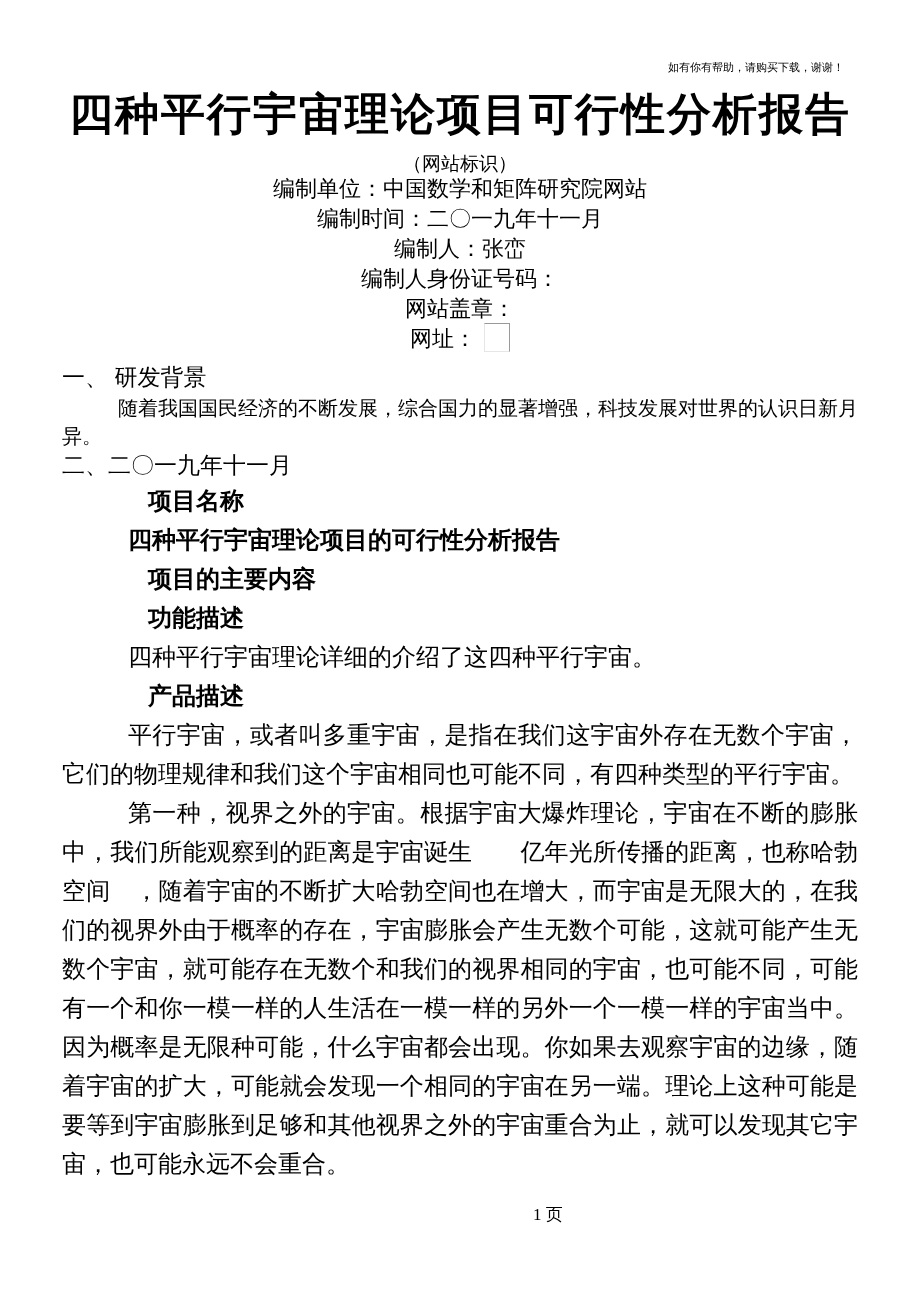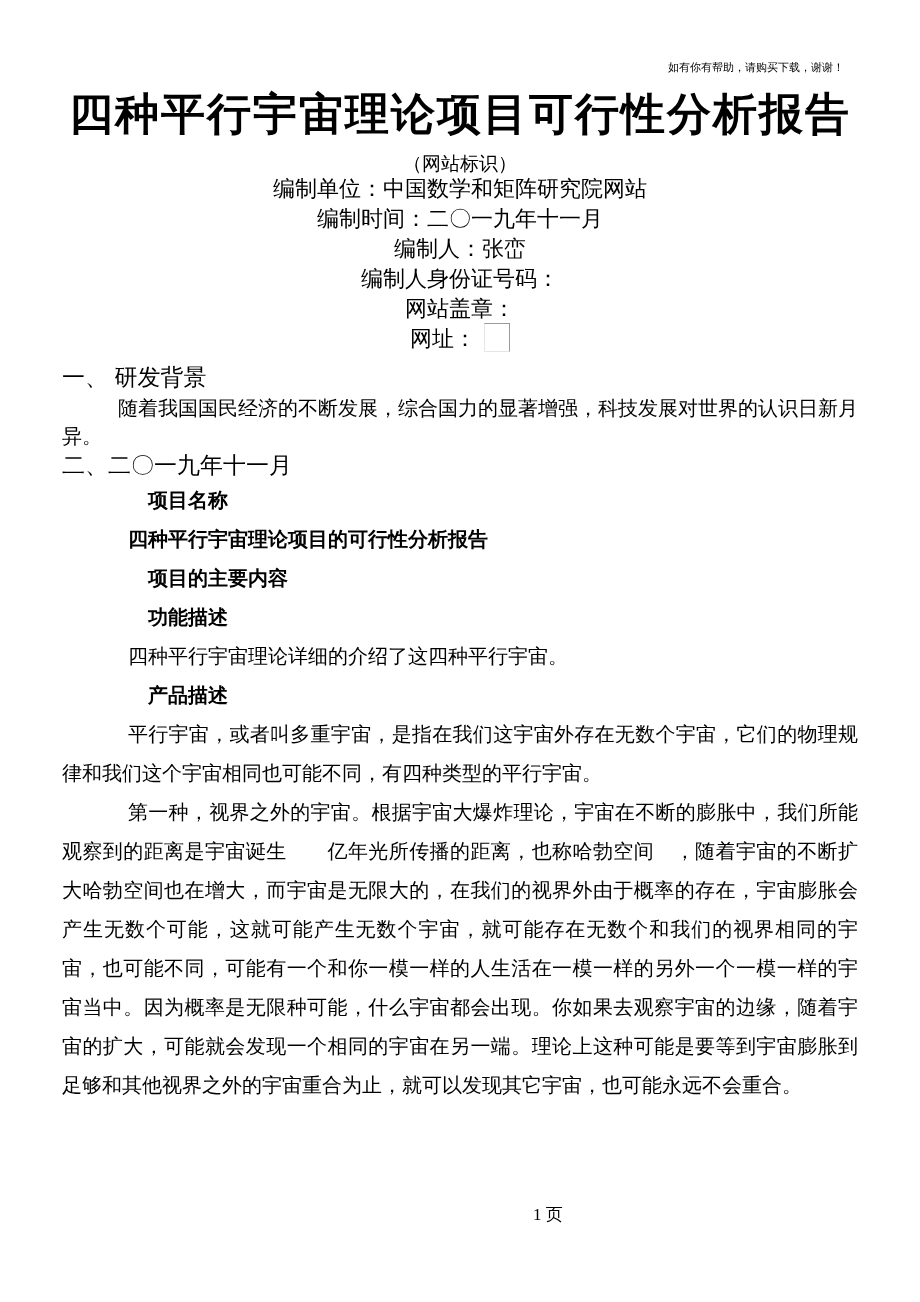--- a/index.html
+++ b/index.html
@@ -71,21 +71,21 @@
   .serif-para {
     font-family: "Liberation Serif", serif;
     font-size: 20px;
     line-height: 28px;
     margin: 2px 0 0 0;
     text-indent: 56px;
     word-break: break-all;
   }
   .sans-body {
     font-family: "Liberation Sans", sans-serif;
-    font-size: 20px;
+    font-size: 24px;
     line-height: 39px;
   }
   .sub-h {
     font-weight: bold;
     margin: 0 0 0 86px;
   }
   .bold-line {
     font-weight: bold;
     margin: 0 0 0 66px;
   }

